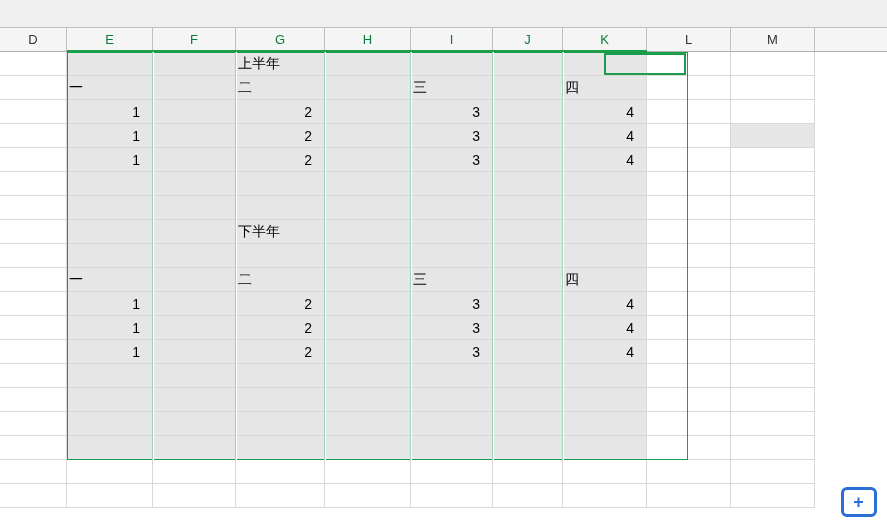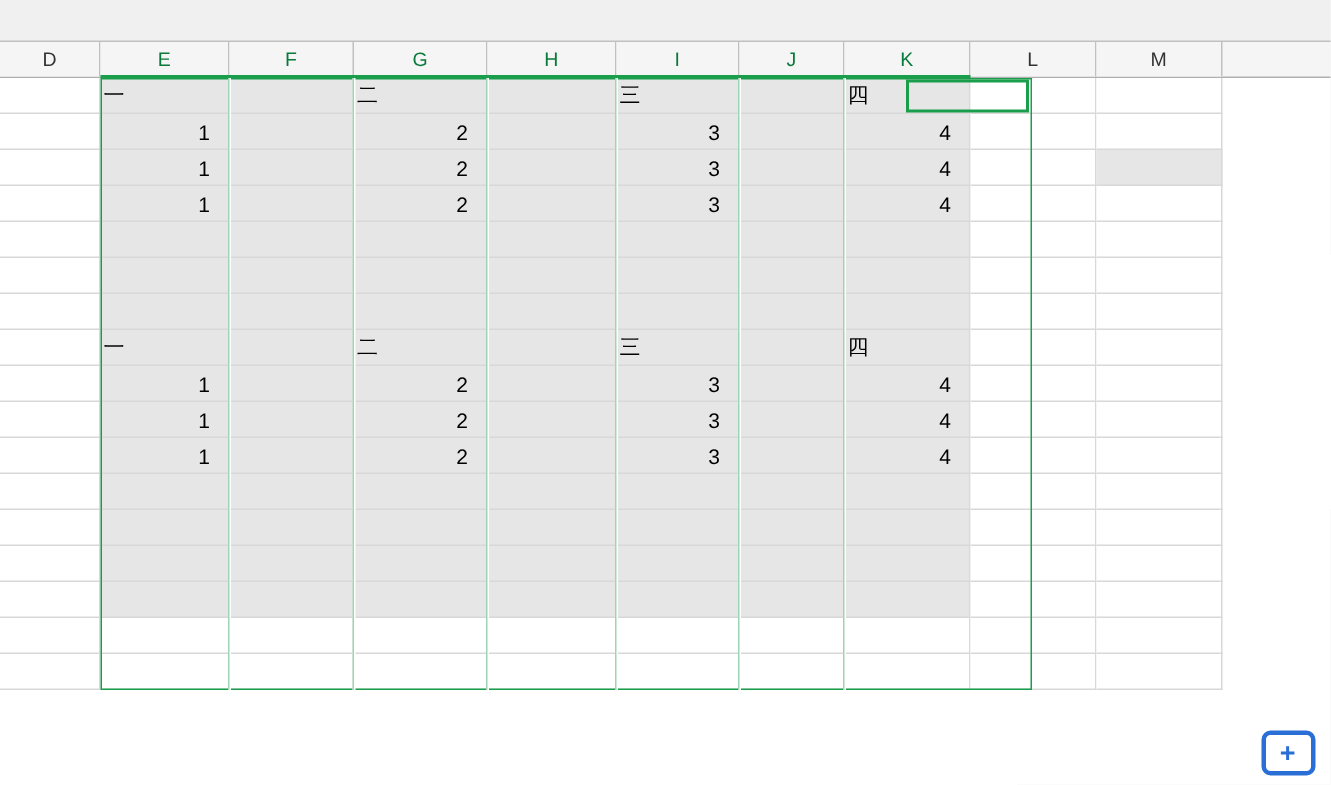--- a/index.html
+++ b/index.html
@@ -158,20 +158,32 @@
       <div class="col-header selected" style="width: 70px;">J</div>
       <div class="col-header selected" style="width: 84px;">K</div>
       <div class="col-header" style="width: 84px;">L</div>
       <div class="col-header" style="width: 84px;">M</div>
     </div>
 
   <div class="grid-area">
     <div class="grid-rows" id="gridRows">
         <div class="row">
           <div class="cell" style="width: 67px;"></div>
+          <div class="cell shaded" style="width: 86px;"></div>
+          <div class="cell shaded" style="width: 83px;"></div>
+          <div class="cell shaded txt" style="width: 89px;">上半年</div>
+          <div class="cell shaded" style="width: 86px;"></div>
+          <div class="cell shaded" style="width: 82px;"></div>
+          <div class="cell shaded" style="width: 70px;"></div>
+          <div class="cell shaded" style="width: 84px;"></div>
+          <div class="cell" style="width: 84px;"></div>
+          <div class="cell" style="width: 84px;"></div>
+        </div>
+        <div class="row">
+          <div class="cell" style="width: 67px;"></div>
           <div class="cell shaded txt" style="width: 86px;">一</div>
           <div class="cell shaded" style="width: 83px;"></div>
           <div class="cell shaded txt" style="width: 89px;">二</div>
           <div class="cell shaded" style="width: 86px;"></div>
           <div class="cell shaded txt" style="width: 82px;">三</div>
           <div class="cell shaded" style="width: 70px;"></div>
           <div class="cell shaded txt" style="width: 84px;">四</div>
           <div class="cell" style="width: 84px;"></div>
           <div class="cell" style="width: 84px;"></div>
         </div>
@@ -221,20 +233,32 @@
           <div class="cell shaded" style="width: 70px;"></div>
           <div class="cell shaded" style="width: 84px;"></div>
           <div class="cell" style="width: 84px;"></div>
           <div class="cell" style="width: 84px;"></div>
         </div>
         <div class="row">
           <div class="cell" style="width: 67px;"></div>
           <div class="cell shaded" style="width: 86px;"></div>
           <div class="cell shaded" style="width: 83px;"></div>
           <div class="cell shaded" style="width: 89px;"></div>
+          <div class="cell shaded" style="width: 86px;"></div>
+          <div class="cell shaded" style="width: 82px;"></div>
+          <div class="cell shaded" style="width: 70px;"></div>
+          <div class="cell shaded" style="width: 84px;"></div>
+          <div class="cell" style="width: 84px;"></div>
+          <div class="cell" style="width: 84px;"></div>
+        </div>
+        <div class="row">
+          <div class="cell" style="width: 67px;"></div>
+          <div class="cell shaded" style="width: 86px;"></div>
+          <div class="cell shaded" style="width: 83px;"></div>
+          <div class="cell shaded txt" style="width: 89px;">下半年</div>
           <div class="cell shaded" style="width: 86px;"></div>
           <div class="cell shaded" style="width: 82px;"></div>
           <div class="cell shaded" style="width: 70px;"></div>
           <div class="cell shaded" style="width: 84px;"></div>
           <div class="cell" style="width: 84px;"></div>
           <div class="cell" style="width: 84px;"></div>
         </div>
         <div class="row">
           <div class="cell" style="width: 67px;"></div>
           <div class="cell shaded" style="width: 86px;"></div>

